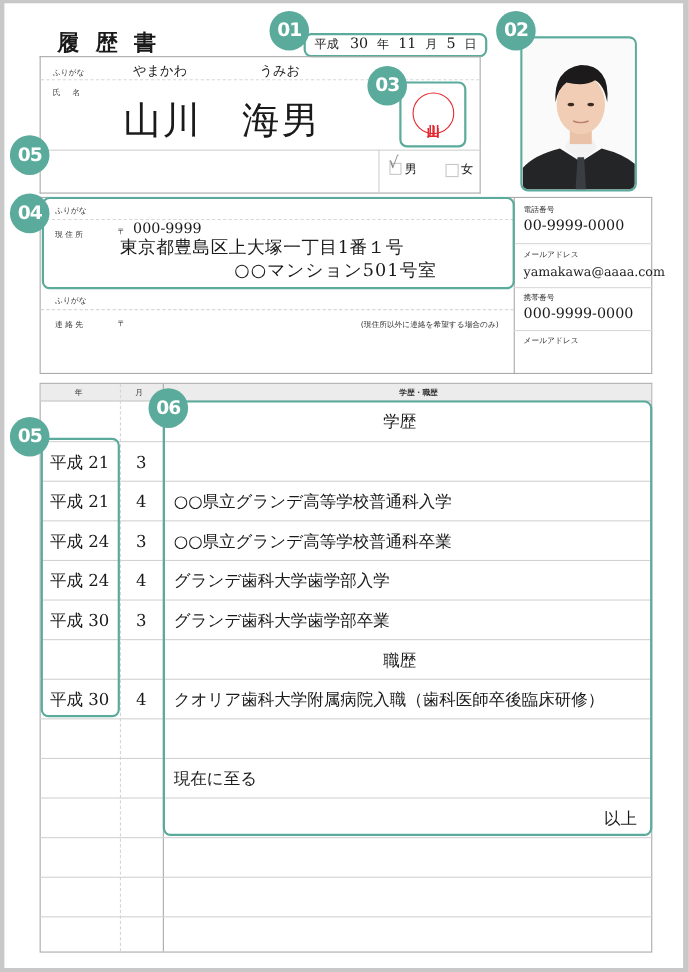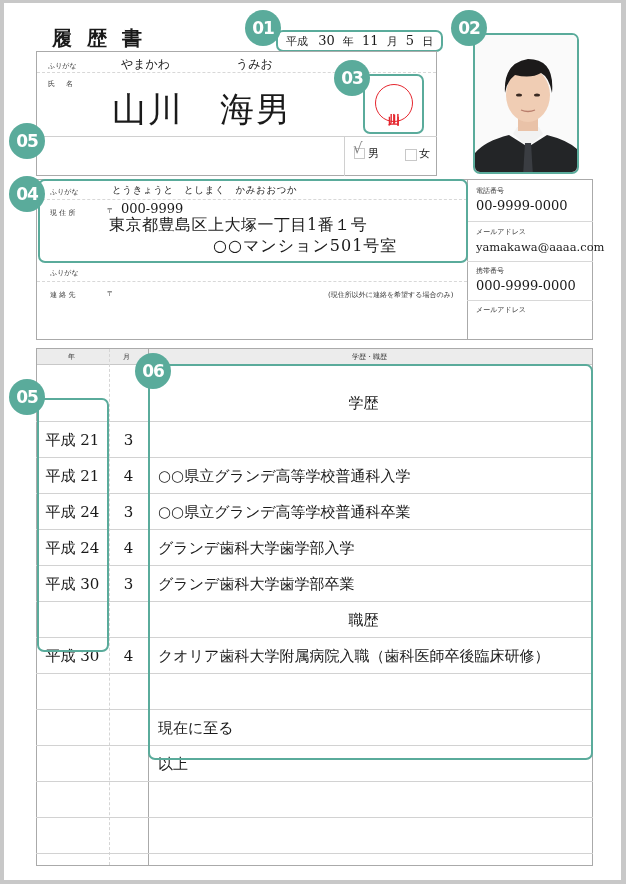--- a/index.html
+++ b/index.html
@@ -10,26 +10,26 @@
   .sans { font-family: "DejaVu Sans", "Liberation Sans", sans-serif; }
   .teal { border: 2.5px solid #5aab9b; border-radius: 7px; }
   .badge {
     position: absolute; width: 36px; height: 36px; border-radius: 50%;
     background: #5aab9b; color: #fff; font-family: "DejaVu Sans", "Liberation Sans", sans-serif;
     font-weight: bold; font-size: 17px; line-height: 36px; text-align: center; letter-spacing: -1px; z-index: 5;
   }
   .lbl { font-family: "DejaVu Sans", "Liberation Sans", sans-serif; font-size: 7px; color: #333; }
   .gline { position: absolute; background: #aaa; }
   .dline { position: absolute; border-top: 1px dashed #d8d8d8; }
-  .hist-row { position: absolute; left: 32px; width: 557px; height: 36px; border-top: 1px solid #d2d2d2; margin-top: 20px; }
+  .hist-row { position: absolute; left: 32px; width: 557px; height: 36px; border-top: 1px solid #d2d2d2; }
   .hist-row .yr { position: absolute; left: 0; width: 73px; text-align: center; font-size: 15px; line-height: 36px; }
   .hist-row .mo { position: absolute; left: 73px; width: 39px; text-align: center; font-size: 15px; line-height: 36px; }
   .hist-row .desc { position: absolute; left: 122px; right: 14px; font-size: 15px; line-height: 36px; white-space: nowrap; }
   .hist-row .desc.center { text-align: center; left: 112px; }
-  .hist-row .desc.right { text-align: left; }
+  .hist-row .desc.right { text-align: right; }
 </style>
 </head>
 <body>
 
 <div class="page">
 
   <div class="abs" style="left:32px; top:22px; font-size:20px; font-weight:bold; letter-spacing:4px;margin-left:16px;">履 歴 書</div>
 
   <div class="badge" style="left:241px; top:7px;">01</div>
   <div class="abs teal" style="left:272px; top:27px; width:167px; height:22px; font-size:13px; line-height:17px; padding-left:8px; white-space:nowrap;">
@@ -90,21 +90,20 @@
   <div class="gline" style="left:463px; top:176px; width:1px; height:161px;"></div>
   <div class="gline" style="left:463px; top:218px; width:126px; height:1px; background:#d8d8d8;"></div>
   <div class="gline" style="left:463px; top:258px; width:126px; height:1px; background:#d8d8d8;"></div>
   <div class="gline" style="left:463px; top:297px; width:126px; height:1px; background:#d8d8d8;"></div>
   <div class="dline" style="left:33px; top:196px; width:430px;"></div>
   <div class="dline" style="left:33px; top:278px; width:430px;"></div>
 
   <div class="badge" style="left:5px; top:173px;">04</div>
   <div class="abs teal" style="left:34px; top:176px; width:430px; height:84px;"></div>
   <div class="lbl abs" style="left:46px; top:184px;">ふりがな</div>
-  <div class="abs sans" style="left:108px; top:181px; font-size:9.5px; letter-spacing:0.6px;">とうきょうと　としまく　かみおおつか</div>
   <div class="lbl abs" style="left:46px; top:205px;">現 住 所</div>
   <div class="abs sans" style="left:103px; top:203px; font-size:7px;">〒</div>
   <div class="abs" style="left:117px; top:198px; font-size:13px;">000-9999</div>
   <div class="abs" style="left:105px; top:212px; font-size:16px; letter-spacing:0.5px; white-space:nowrap;">東京都豊島区上大塚一丁目1番１号</div>
   <div class="abs" style="left:209px; top:233px; font-size:16px; letter-spacing:1px; white-space:nowrap;">○○マンション501号室</div>
 
   <div class="lbl abs" style="left:46px; top:265px;">ふりがな</div>
   <div class="lbl abs" style="left:46px; top:287px;text-align:center;">連 絡 先</div>
   <div class="abs sans" style="left:103px; top:286px; font-size:7px;">〒</div>
   <div class="lbl abs" style="left:324px; top:287px;">(現住所以外に連絡を希望する場合のみ)</div>
@@ -114,21 +113,21 @@
   <div class="lbl abs" style="left:472px; top:224px;">メールアドレス</div>
   <div class="abs" style="left:472px; top:237px; font-size:11.5px; white-space:nowrap;">yamakawa@aaaa.com</div>
   <div class="lbl abs" style="left:472px; top:263px;">携帯番号</div>
   <div class="abs" style="left:472px; top:275px; font-size:13px;">000-9999-0000</div>
   <div class="lbl abs" style="left:472px; top:302px;">メールアドレス</div>
 
   <div class="abs" style="left:32px; top:345px; width:557px; height:518px; border:1px solid #aaa;"></div>
   <div class="abs" style="left:33px; top:346px; width:555px; height:16px; background:#ececec; border-bottom:1px solid #c8c8c8;"></div>
   <div class="lbl abs" style="left:64px; top:349px;">年</div>
   <div class="lbl abs" style="left:119px; top:349px;">月</div>
-  <div class="lbl abs" style="left:348px; top:349px;">学歴・職歴</div>
+  <div class="lbl abs" style="left:359px; top:349px;font-weight:bold;">学歴・職歴</div>
   <div class="gline" style="left:105px; top:346px; width:0; height:516px; border-left:1px dashed #d5d5d5; background:none;"></div>
   <div class="gline" style="left:144px; top:346px; width:1px; height:516px;"></div>
 
   <div id="history-rows">
     <div class="hist-row" style="top:362px; border-top:none;">
       <span class="yr"></span>
       <span class="mo"></span>
       <span class="desc center">学歴</span>
     </div>
     <div class="hist-row" style="top:398px;">

